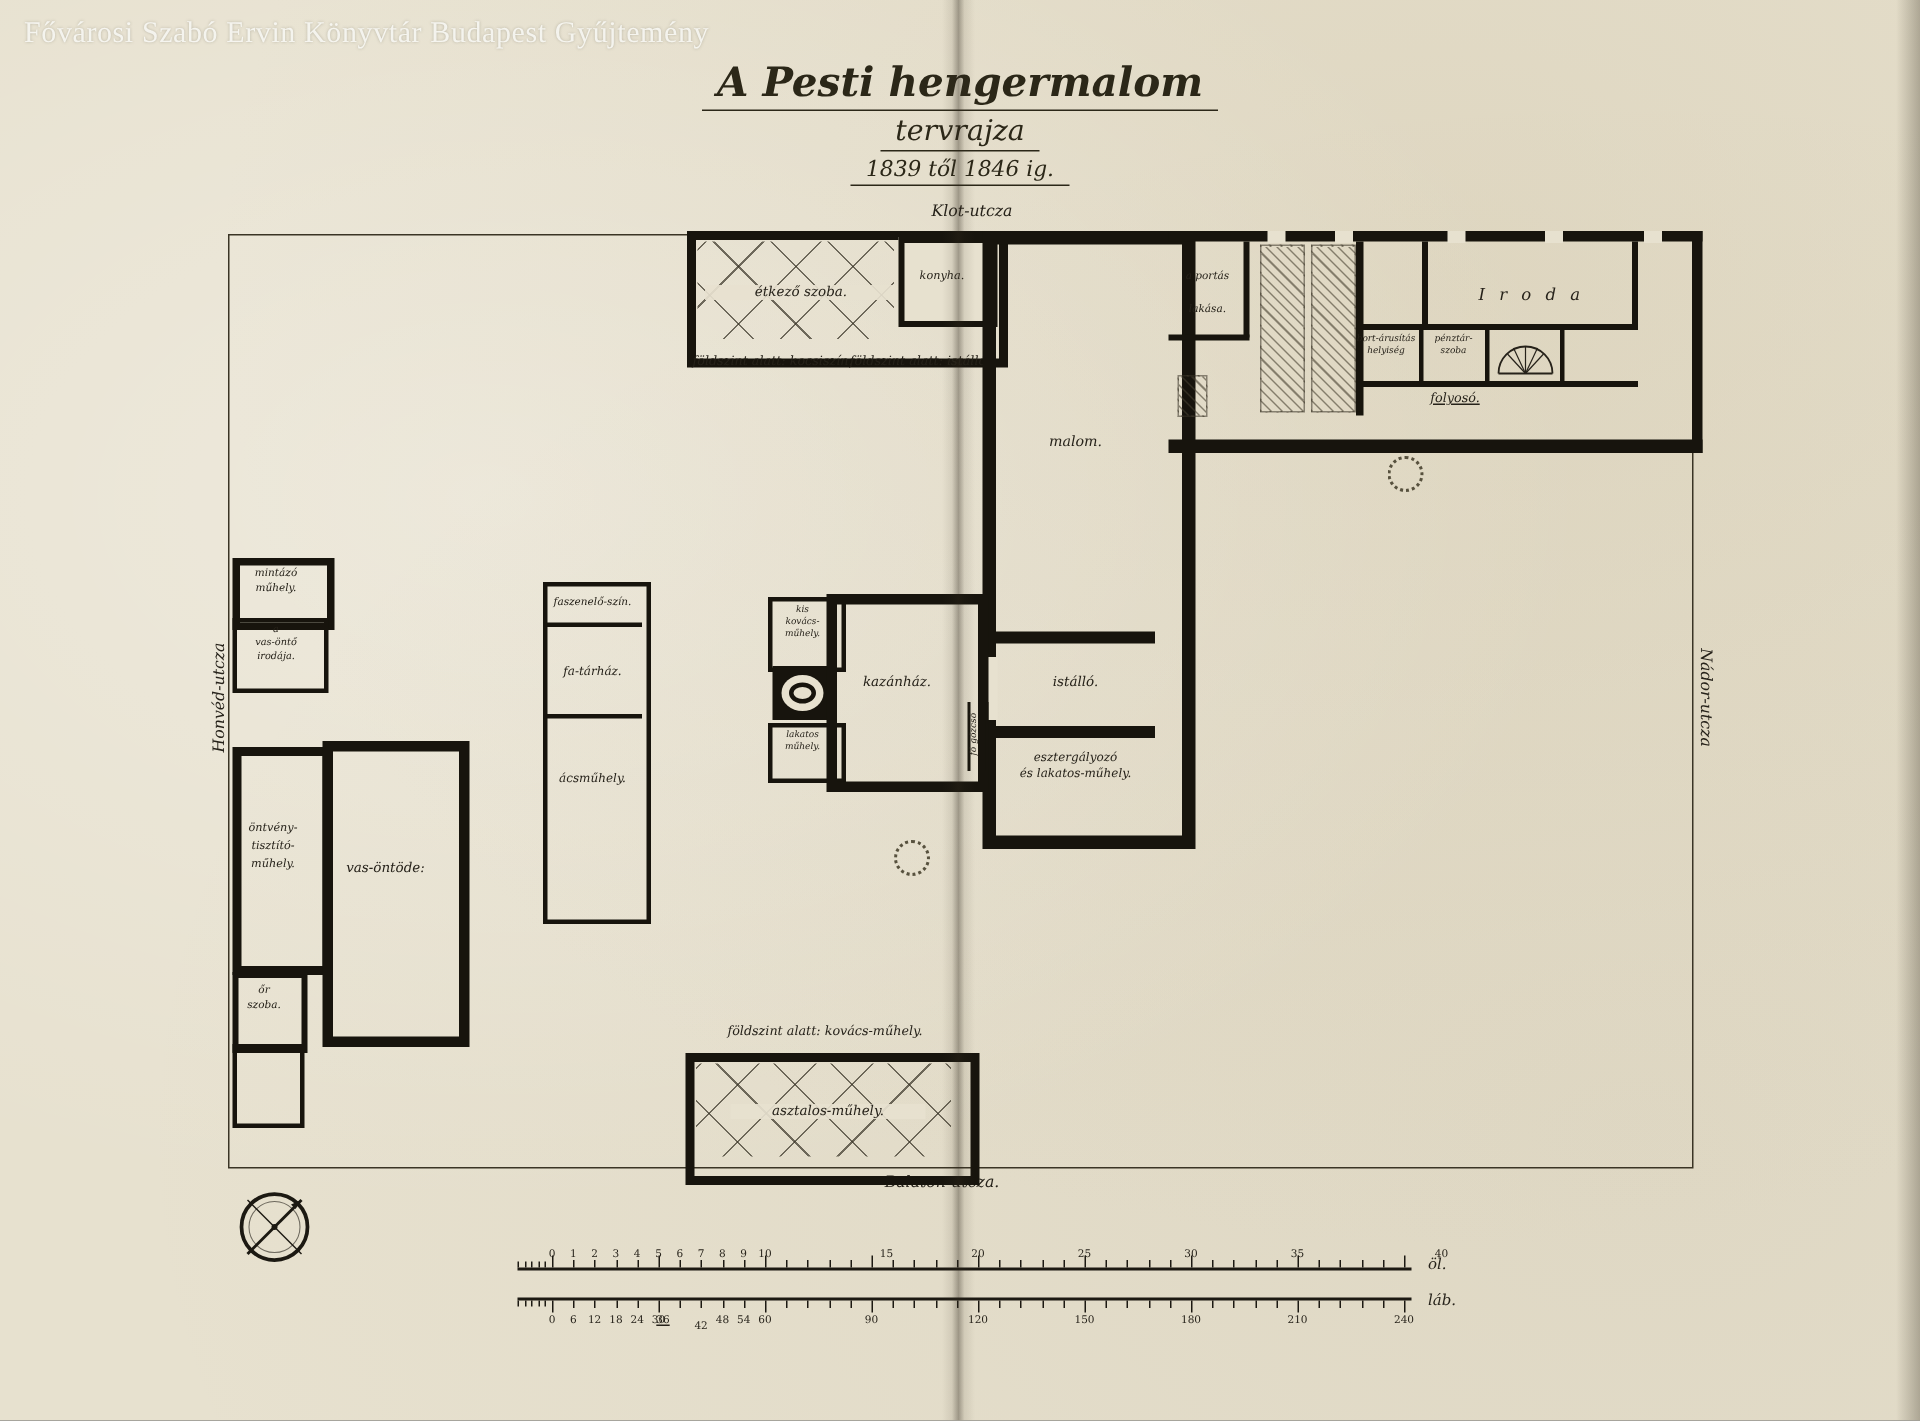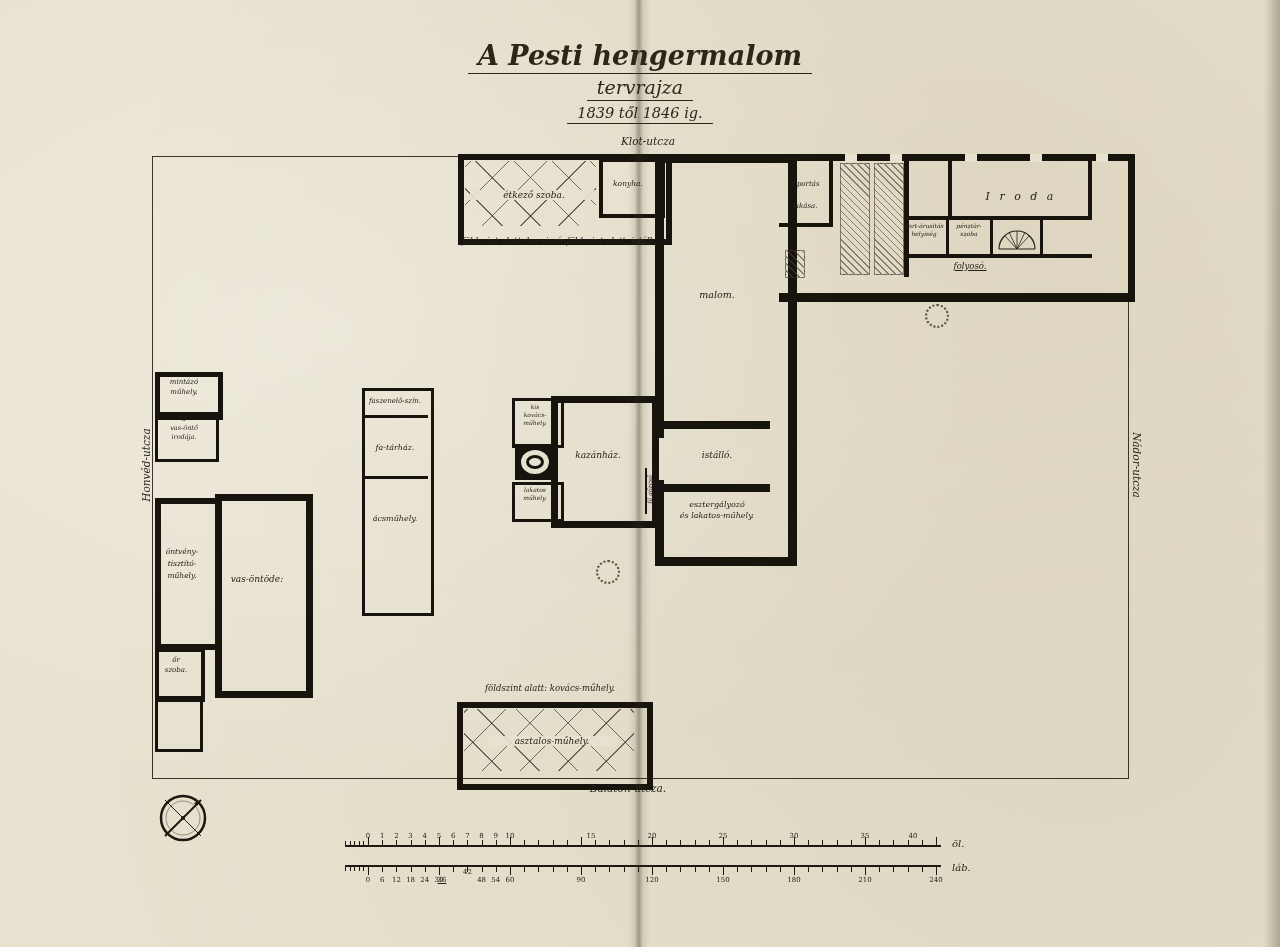--- a/index.html
+++ b/index.html
@@ -51,20 +51,21 @@
   .forge-c1{position:absolute;inset:6px;background:#e7e1cf;border-radius:50%;}
   .forge-c2{position:absolute;inset:5px;border:3px solid #17140d;border-radius:50%;}
   .pipe{position:absolute;border-left:2px solid #17140d;border-right:2px solid #17140d;}
   svg{display:block;}
 </style>
 </head>
 <body>
 
 <div class="page">
 
+  <div class="watermark">Fővárosi Szabó Ervin Könyvtár Budapest Gyűjtemény</div>
 
   <div class="title-block">
     <div class="t1"><span class="u">A Pesti hengermalom</span></div>
     <div class="t2"><span class="u">tervrajza</span></div>
     <div class="t3"><span class="u">1839 től 1846 ig.</span></div>
   </div>
 
   <div class="street" style="left:588px;top:135px;width:120px;">Klot-utcza</div>
   <div class="street" style="left:568px;top:782px;width:120px;">Balaton-utcza.</div>
   <div class="street" style="left:86px;top:459px;width:120px;transform:rotate(-90deg);">Honvéd-utcza</div>
@@ -246,21 +247,21 @@
       <span class="num" style="left: 108.2px; top: 2px;">6</span>
       <span class="num" style="left: 122.4px; top: 2px;">7</span>
       <span class="num" style="left: 136.6px; top: 2px;">8</span>
       <span class="num" style="left: 150.8px; top: 2px;">9</span>
       <span class="num" style="left: 165px; top: 2px;">10</span>
       <span class="num" style="left: 236px; top: 2px; margin-left: 10px;">15</span>
       <span class="num" style="left: 307px; top: 2px;">20</span>
       <span class="num" style="left: 378px; top: 2px;">25</span>
       <span class="num" style="left: 449px; top: 2px;">30</span>
       <span class="num" style="left: 520px; top: 2px;">35</span>
-      <span class="num" style="left: 568px; top: 2px;">40</span>
+      <span class="num" style="left: 616px; top: 2px;">40</span>
     </div>
   <span class="rlabel" style="left:952px;top:838px;width:24px;font-size:10px;text-align:left;">öl.</span>
   <div class="scalebar" id="labbar" style="left:345px;top:864px;width:604px;height:22px;">
       <div style="position: absolute; background: rgb(28, 25, 18); left: 0px; top: 1px; width: 596px; height: 1.5px;"></div>
       <div style="position: absolute; background: rgb(28, 25, 18); left: 23px; top: 2.5px; width: 1px; height: 8px;"></div>
       <div style="position: absolute; background: rgb(28, 25, 18); left: 37.2px; top: 2.5px; width: 1px; height: 5px;"></div>
       <div style="position: absolute; background: rgb(28, 25, 18); left: 51.4px; top: 2.5px; width: 1px; height: 5px;"></div>
       <div style="position: absolute; background: rgb(28, 25, 18); left: 65.6px; top: 2.5px; width: 1px; height: 5px;"></div>
       <div style="position: absolute; background: rgb(28, 25, 18); left: 79.8px; top: 2.5px; width: 1px; height: 5px;"></div>
       <div style="position: absolute; background: rgb(28, 25, 18); left: 94px; top: 2.5px; width: 1px; height: 8px;"></div>
@@ -304,21 +305,21 @@
       <div style="position: absolute; background: rgb(28, 25, 18); left: 9.2px; top: 2.5px; width: 1px; height: 4px;"></div>
       <div style="position: absolute; background: rgb(28, 25, 18); left: 4.6px; top: 2.5px; width: 1px; height: 4px;"></div>
       <div style="position: absolute; background: rgb(28, 25, 18); left: 0px; top: 2.5px; width: 1px; height: 4px;"></div>
       <span class="num" style="left: 23px; top: 12px;">0</span>
       <span class="num" style="left: 37.2px; top: 12px;">6</span>
       <span class="num" style="left: 51.4px; top: 12px;">12</span>
       <span class="num" style="left: 65.6px; top: 12px;">18</span>
       <span class="num" style="left: 79.8px; top: 12px;">24</span>
       <span class="num" style="left: 94px; top: 12px;">30</span>
       <span class="num" style="left: 97px; top: 12px; text-decoration: underline;">36</span>
-      <span class="num" style="left: 122.4px; top: 4px;">42</span>
+      <span class="num" style="left: 122.4px; top: 16px;">42</span>
       <span class="num" style="left: 136.6px; top: 12px;">48</span>
       <span class="num" style="left: 150.8px; top: 12px;">54</span>
       <span class="num" style="left: 165px; top: 12px;">60</span>
       <span class="num" style="left: 236px; top: 12px;">90</span>
       <span class="num" style="left: 307px; top: 12px;">120</span>
       <span class="num" style="left: 378px; top: 12px;">150</span>
       <span class="num" style="left: 449px; top: 12px;">180</span>
       <span class="num" style="left: 520px; top: 12px;">210</span>
       <span class="num" style="left: 591px; top: 12px;">240</span>
     </div>

